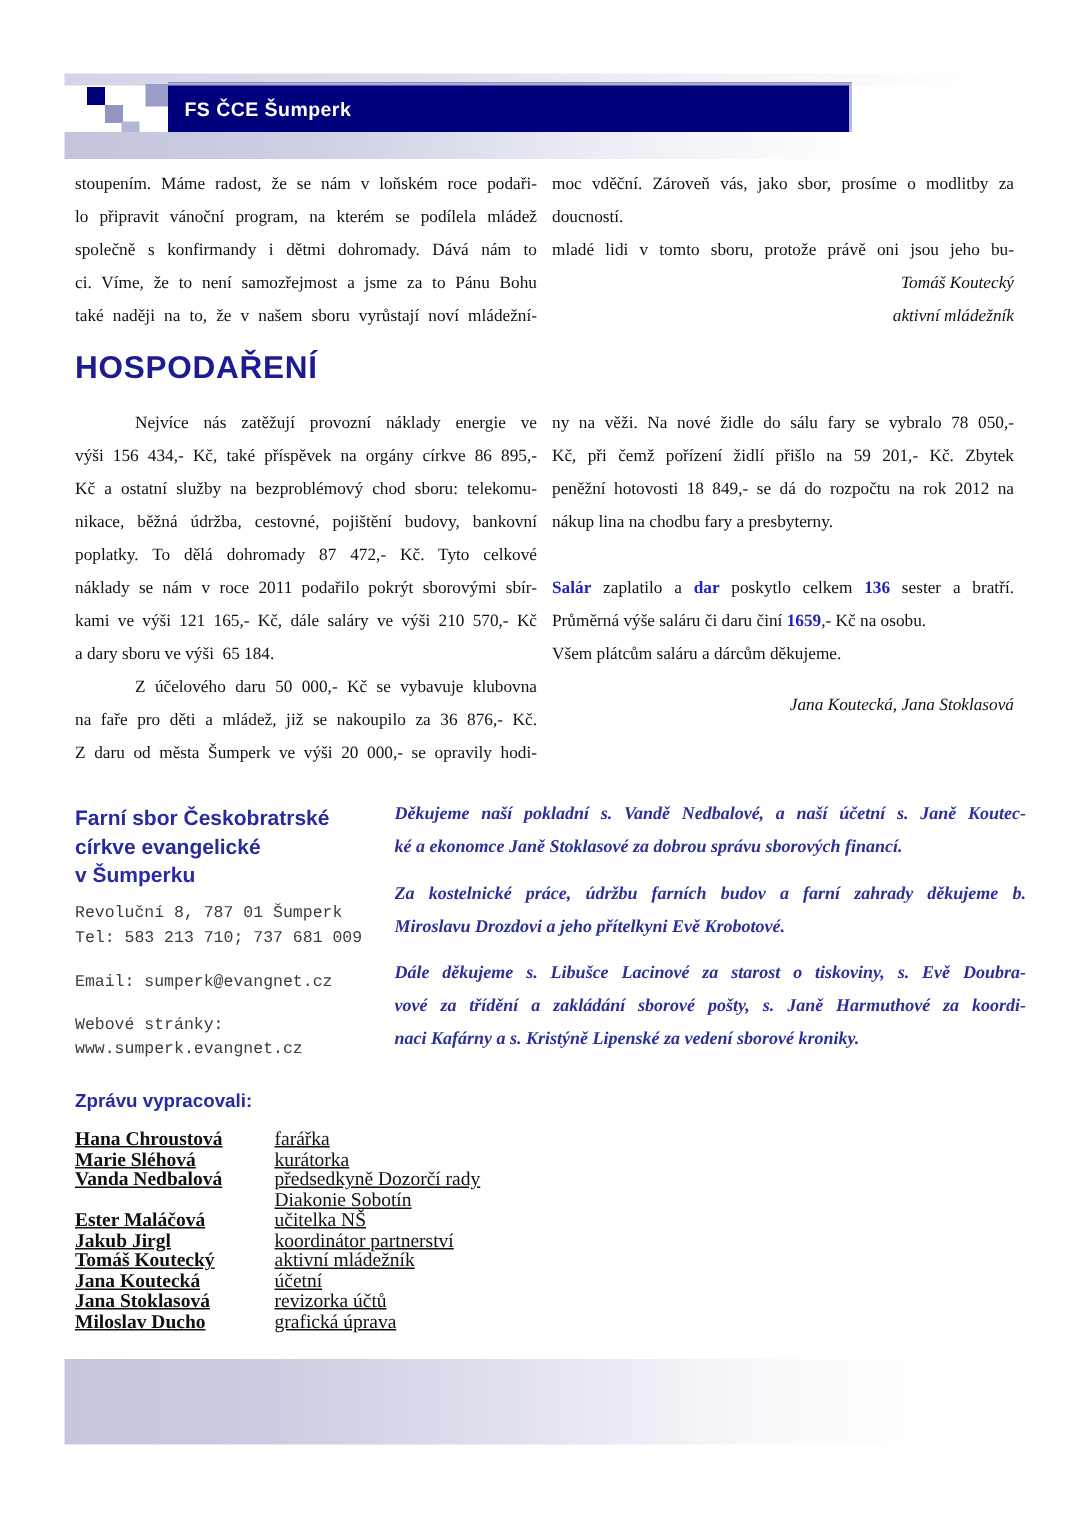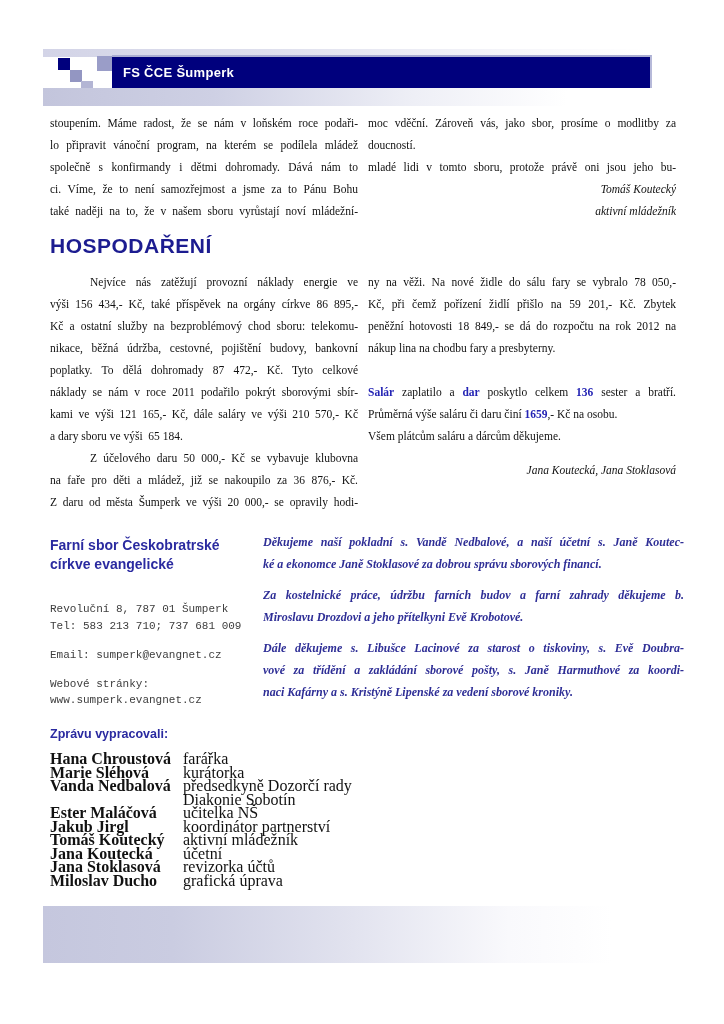--- a/index.html
+++ b/index.html
@@ -7,21 +7,21 @@
     --thanks:#2e2e96; --lavender:#c7c9e0; --text:#111111; --muted:#3d3d3d;
   }
   *{margin:0;padding:0;box-sizing:border-box;}
   html,body{background:#ffffff;}
   body{width:724px;height:1024px;font-family:"Liberation Serif",serif;}
   .page{position:relative;width:724px;height:1024px;overflow:hidden;background:#fff;}
 
   
   .topstrip{position:absolute;left:43px;top:49px;width:637px;height:8px;
     background:linear-gradient(90deg,#d3d4e7 0%,#dedfed 35%,#f6f6fa 75%,#ffffff 95%);}
-  .brandbar{position:absolute;left:112px;top:55px;width:540px;height:33px;background:var(--navy);
+  .brandbar{position:absolute;left:112px;top:55px;width:456px;height:33px;background:var(--navy);
     border-top:2px solid #abaed2;border-right:2px solid #b6b9d9;display:flex;align-items:center;padding-left:11px;}
   .brand{color:#fff;font:bold 13px "Liberation Sans",sans-serif;letter-spacing:.3px;}
   .underband{position:absolute;left:43px;top:88px;width:570px;height:18px;
     background:linear-gradient(90deg,#c3c5dc 0%,#ced0e4 30%,#eeeff6 65%,#ffffff 92%);}
   .sq{position:absolute;}
   .sq1{left:58px;top:58px;width:12px;height:12px;background:var(--navy);}
   .sq2{left:70px;top:70px;width:12px;height:12px;background:#9396c2;}
   .sq3{left:81px;top:81px;width:12px;height:12px;background:#b3b5d4;}
   .sq4{left:92px;top:92px;width:14px;height:14px;background:#cccee4;}
   .sq5{left:97px;top:56px;width:15px;height:15px;background:#9a9dc8;}
@@ -45,21 +45,21 @@
   .org-name .ln{line-height:19px;height:19px;}
   .contact{position:absolute;left:50px;font-family:Liberation Mono, monospace;
     font-size:11px;color:var(--muted);}
   .contact .ln{line-height:17px;height:17px;}
   .addr{top:601px;width:215px;}
   .email{top:647px;width:215px;line-height:16px;}
   .weblabel{top:676px;width:215px;line-height:16px;}
   .weburl{top:692px;width:215px;line-height:16px;}
   .credits-h{position:absolute;left:50px;top:727px;
     font:bold 12.5px "Liberation Sans",sans-serif;color:var(--accent);}
-  .credits{position:absolute;left:50px;top:752px;width:312px;font-size:16px;color:var(--text);}
+  .credits{position:absolute;left:50px;top:752px;width:312px;font-size:13px;color:var(--text);text-decoration:underline;}
   .crow{display:flex;line-height:13.5px;}
   .cname{width:133px;font-weight:bold;}
   .crole{flex:1;}
 
   
   .thanks{position:absolute;left:263px;top:531px;width:421px;font-size:12px;
     font-weight:bold;font-style:italic;color:var(--thanks);}
   .thanks .ln{line-height:22px;height:22px;}
   .tpara{margin-bottom:9px;}
 
@@ -125,20 +125,21 @@
       <div class="ln ln-left"><span>Průměrná výše saláru či daru činí </span><span class="hl">1659</span><span>,- Kč na osobu.</span></div>
       <div class="ln ln-left"><span>Všem plátcům saláru a dárcům děkujeme.</span></div>
     </div>
   <div class="sig" style="left:368px;top:459px;">
     <div class="ln">Jana Koutecká, Jana Stoklasová</div>
   </div>
 
   <div class="org-name">
       <div class="ln ln-left">Farní sbor Českobratrské</div>
       <div class="ln ln-left">církve evangelické</div>
+      <div class="ln ln-left">v Šumperku</div>
     </div>
   <div class="contact addr">
       <div class="ln ln-left">Revoluční 8, 787 01 Šumperk</div>
       <div class="ln ln-left">Tel: 583 213 710; 737 681 009</div>
     </div>
   <div class="contact email">Email: sumperk@evangnet.cz</div>
   <div class="contact weblabel">Webové stránky:</div>
   <div class="contact weburl">www.sumperk.evangnet.cz</div>
 
   <div class="credits-h">Zprávu vypracovali:</div>

